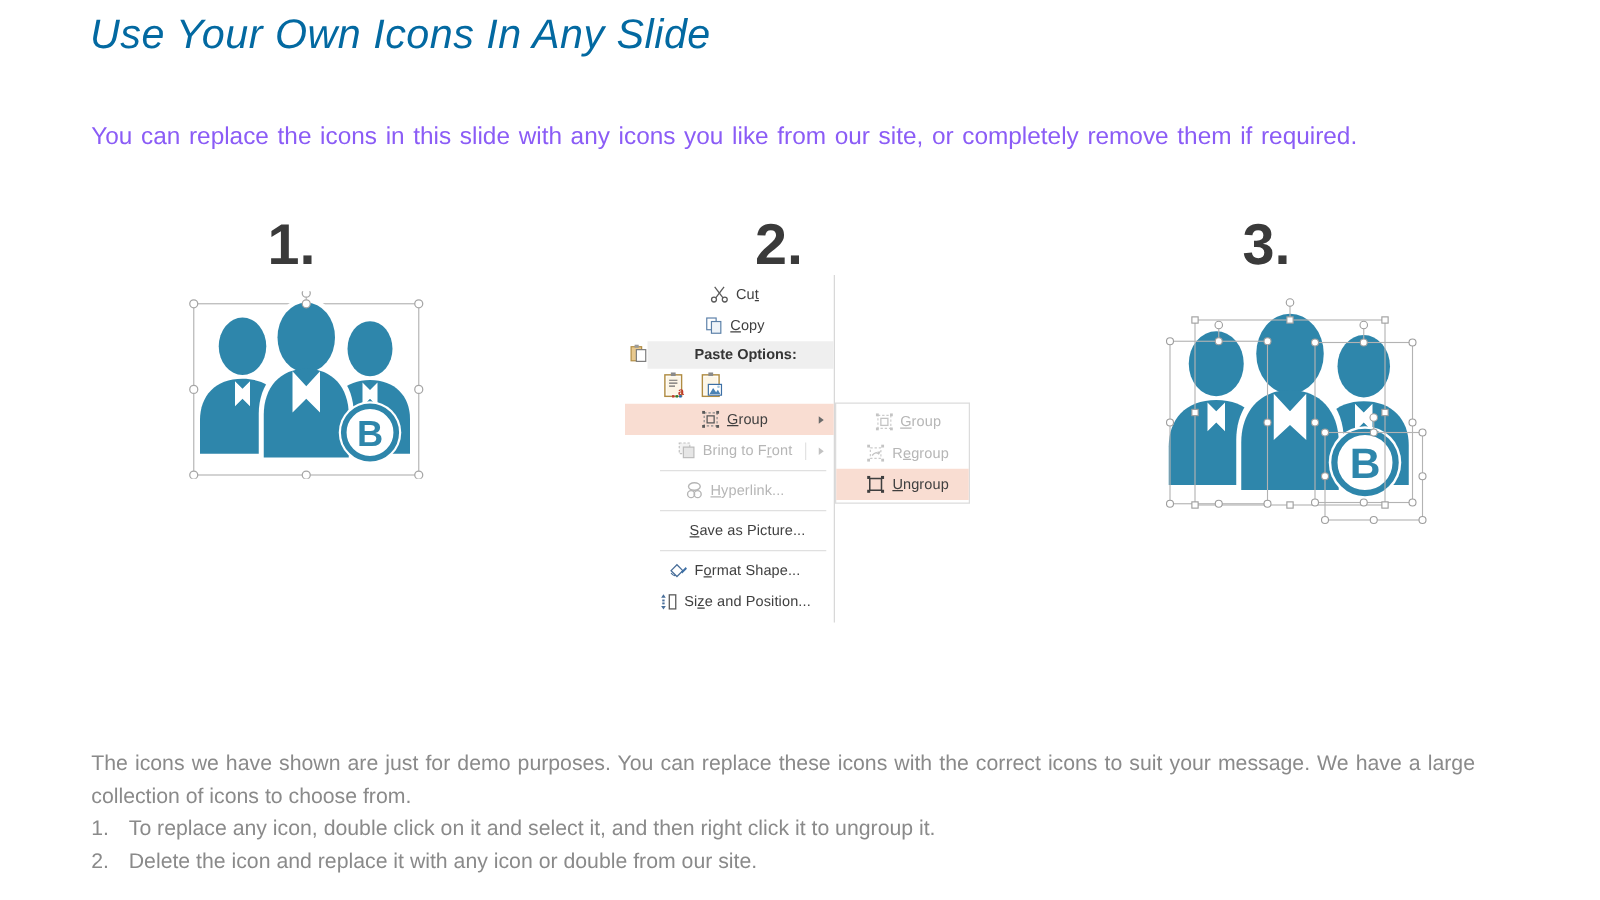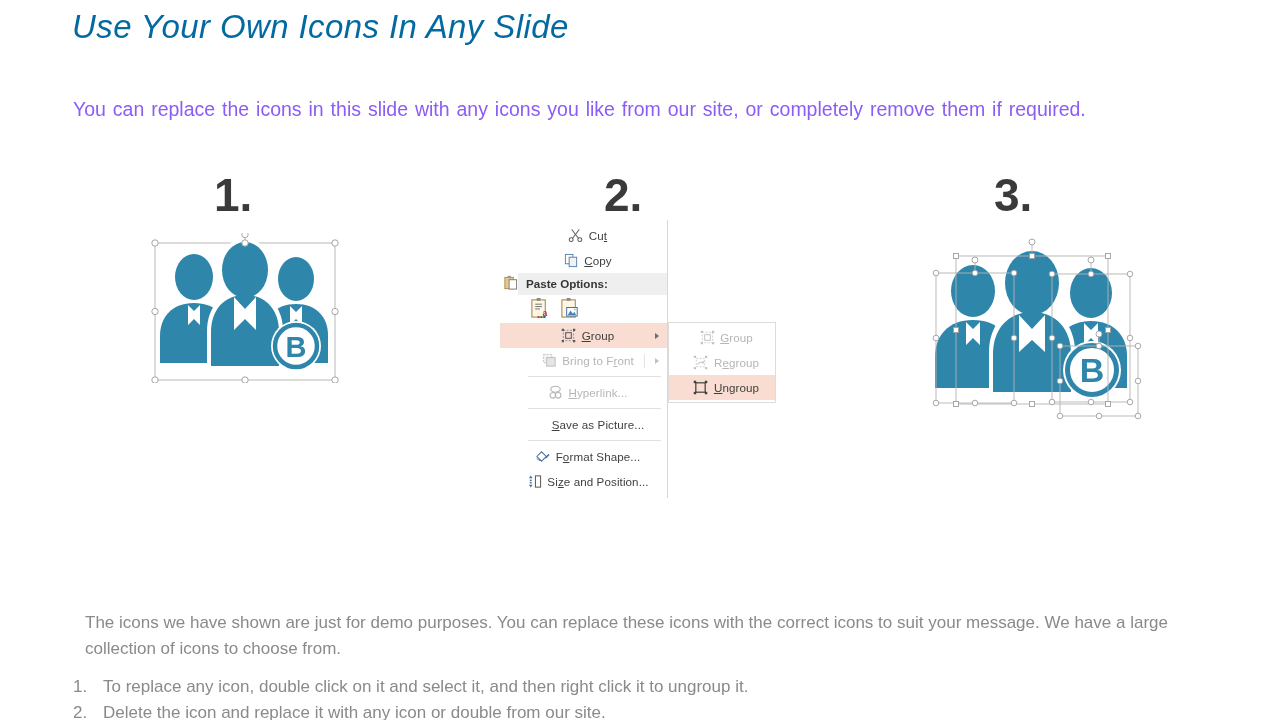--- a/index.html
+++ b/index.html
@@ -117,20 +117,21 @@
     background: #d8d8d8;
   }
   .ctx-item.disabled .arrow-sep { background: #e3e3e3; }
 
   .ctx-header {
     display: flex;
     align-items: center;
     height: 22px;
     padding-left: 3px;
     box-sizing: border-box;
+    text-align: center;
   }
   .ctx-header .hdr-strip {
     background: #efefef;
     height: 22px;
     line-height: 22px;
     flex: 1;
     padding-left: 8px;
     font-size: 11.6px;
     font-weight: 700;
     color: #353535;
@@ -166,21 +167,21 @@
     position: absolute;
     left: 73px;
     top: 598px;
     width: 1107px;
     font-size: 17px;
     line-height: 26px;
     color: #8a8a8a;
   }
   .bottom-para {
     text-align: justify;
-    margin: 12px;
+    margin: 0;
   }
   .bottom-list {
     margin: 0;
     padding: 0;
     list-style: none;
   }
   .bottom-list li {
     display: flex;
     align-items: flex-start;
   }

